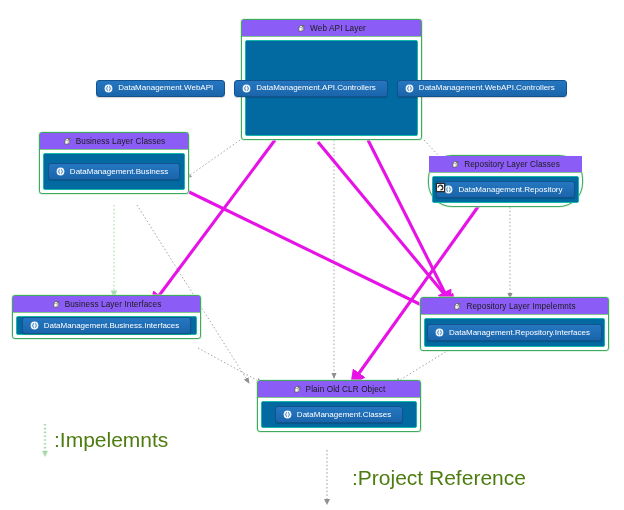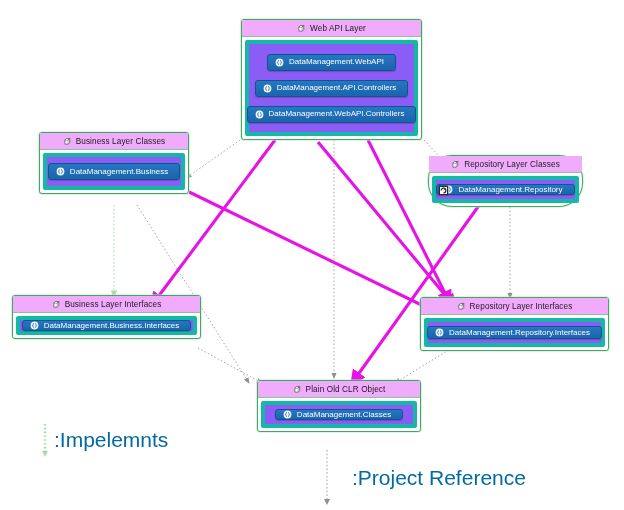--- a/index.html
+++ b/index.html
@@ -22,41 +22,41 @@
     z-index:2;
     box-sizing:border-box;
     background:#ffffff;
     border:1.3px solid #3faa5f;
     border-radius:3px;
     box-shadow:0 0 0 0.6px #bfe9c6;
   }
   .group-header{
     box-sizing:border-box;
     height:17px;
-    background:#f0abfc;
+    background:#8b5cf6;
     border-bottom:1px solid #7fc98c;
     display:flex;
     align-items:center;
     justify-content:center;
     gap:4px;
     font-size:8.2px;
     color:#1b1b1b;
     letter-spacing:.1px;
     white-space:nowrap;
   }
   .group-body{
     box-sizing:border-box;
     position:relative;
     margin:3px;
-    border:4px solid #14b8a6;
+    border:1px solid #14b8a6;
     border-radius:2px;
-    background:#8b5cf6;
+    background:#0369a1;
     height:calc(100% - 23px);
     display:flex;
-    flex-direction:column;
+    flex-direction:row;
     align-items:center;
     justify-content:center;
     gap:9px;
     padding:4px 0;
   }
 
   
   .pill{
     box-sizing:border-box;
     display:flex;
@@ -77,21 +77,21 @@
 
   
   .box-icon{display:inline-block;width:9px;height:9px;flex:0 0 auto;}
   .cs-icon{display:inline-block;width:9px;height:9px;flex:0 0 auto;}
   .marker-icon{position:absolute;left:2px;top:2px;width:11px;height:11px;}
 
   
   .legend-row{position:absolute;z-index:3;display:flex;align-items:center;}
   .legend-text{
     font-size:21px;
-    color:#0369a1;
+    color:#4d7c0f;
     line-height:1;
     white-space:nowrap;
     font-family:"Liberation Sans", sans-serif;
   }
 </style>
 </head>
 <body>
 
 <div id="canvas">
 
@@ -254,21 +254,21 @@
 
   <div class="group" style="left:420px;top:297px;width:189px;height:54px;">
     <div class="group-header">
       <span class="box-icon">
         <svg viewBox="0 0 12 12" width="9" height="9">
           <path d="M2.5,4 L7,4 L7,9.5 L2.5,9.5 Z" fill="#ffffff" stroke="#555" stroke-width="1"></path>
           <path d="M2.5,4 L4.5,2 L9,2 L7,4" fill="#e8e8e8" stroke="#555" stroke-width="1"></path>
           <path d="M7,4 L9,2 L9,7.5 L7,9.5" fill="#d8d8d8" stroke="#555" stroke-width="1"></path>
         </svg>
       </span>
-      <span>Repository Layer Interfaces</span>
+      <span>Repository Layer Impelemnts</span>
     </div>
     <div class="group-body">
       <div class="pill">
         <span class="cs-icon">
           <svg viewBox="0 0 12 12" width="9" height="9">
             <circle cx="6" cy="6" r="5.2" fill="#ffffff" opacity=".92"></circle>
             <path d="M4.6,3.4 C3.1,4 3.1,8 4.6,8.6 M7.4,3.4 C8.9,4 8.9,8 7.4,8.6" stroke="#1d6cb5" stroke-width="1.2" fill="none" stroke-linecap="round"></path>
           </svg>
         </span>
         <span class="pill-label">DataManagement.Repository.Interfaces</span>

